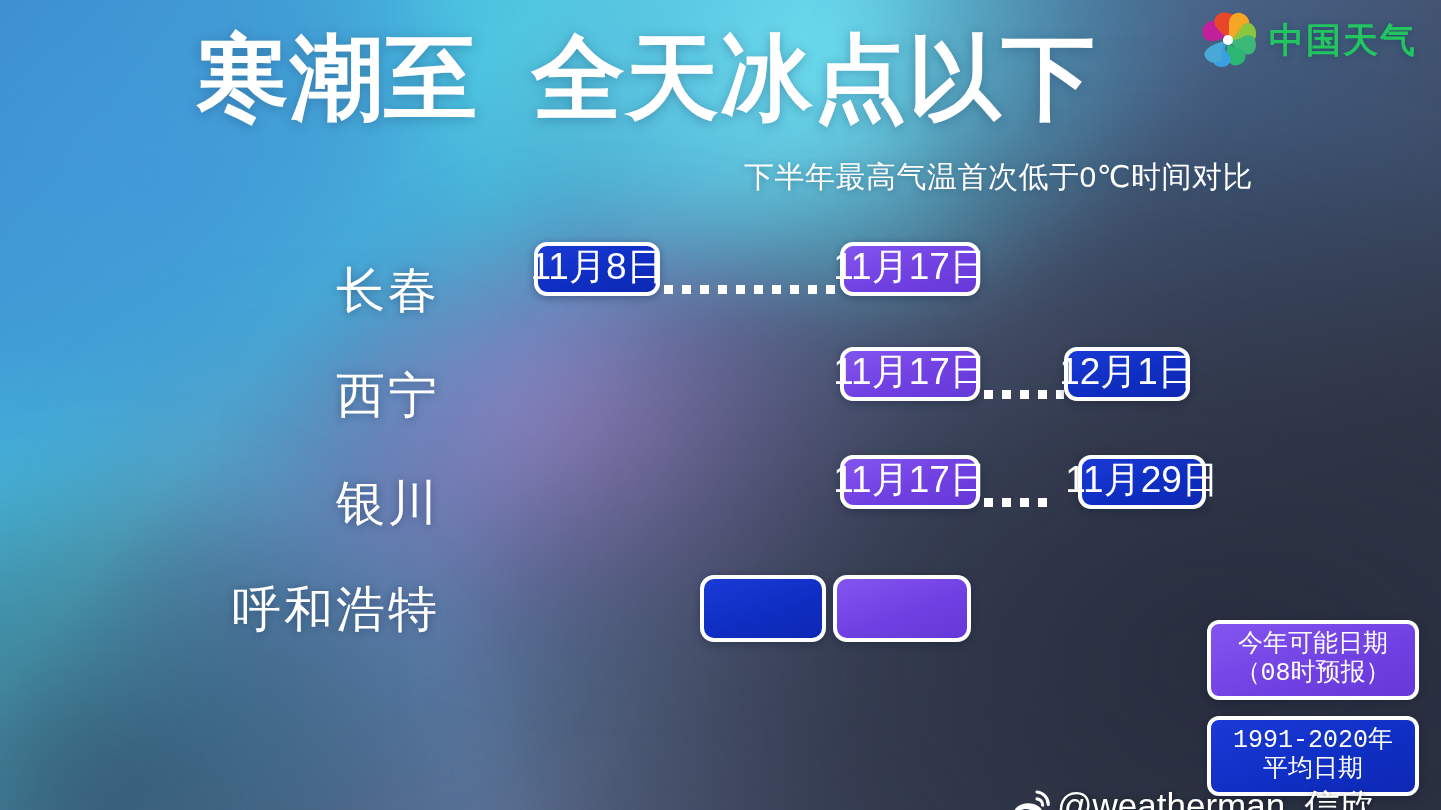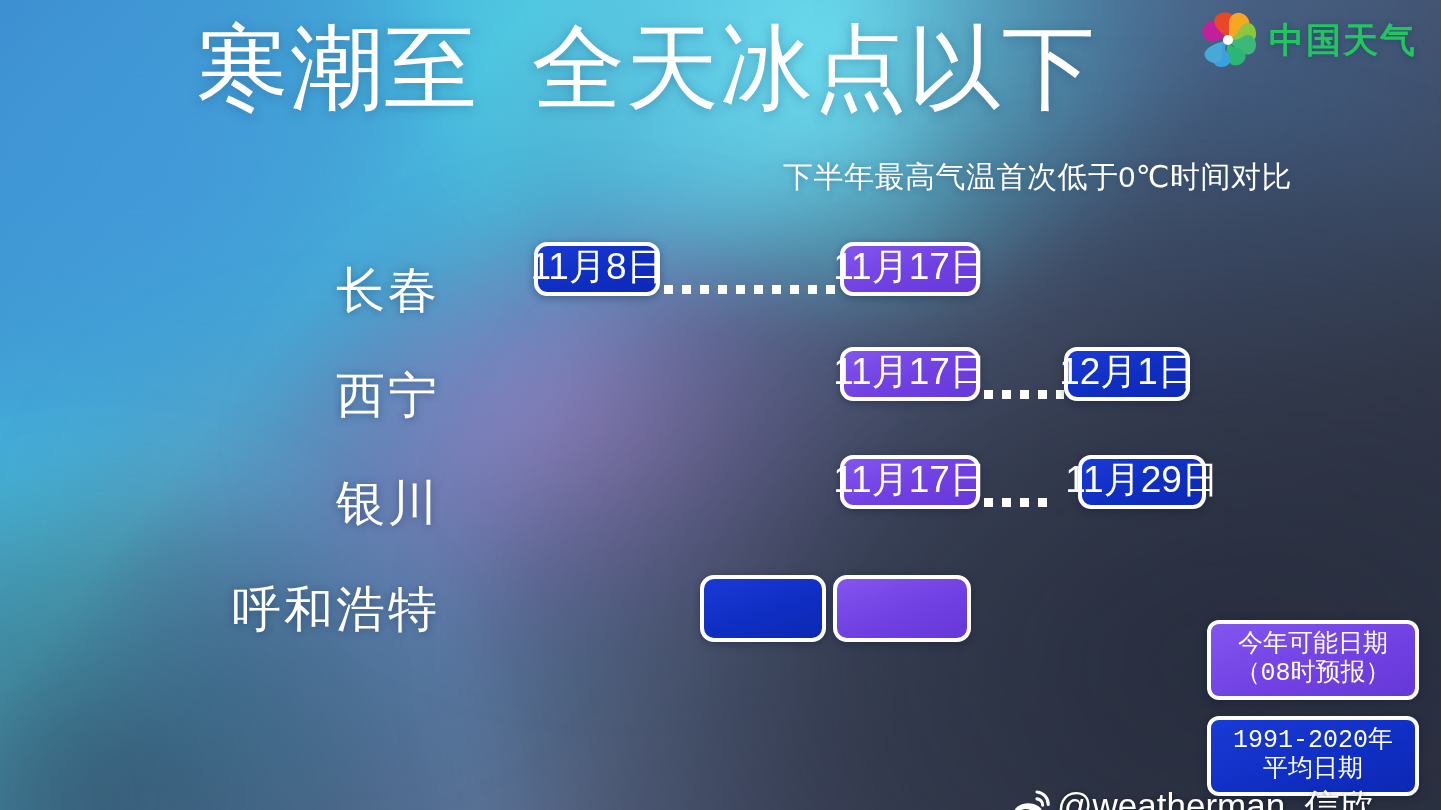--- a/index.html
+++ b/index.html
@@ -96,31 +96,30 @@
       rgba(46,84,120,.55) 0%,
       rgba(48,78,110,.24) 52%,
       rgba(48,78,110,0) 80%);
     filter:blur(40px);
   }
 
   
   #header{ position:absolute; left:0; top:0; width:1441px; height:210px; }
 
   #main-title{
-    position:absolute; left:196px; top:18px;
-    font-size:93px; line-height:1.08; font-weight:400;
+    position:absolute; left:196px; top:28px;
+    font-size:93px; line-height:1.08; font-weight:700;
     letter-spacing:1px; color:#ffffff; white-space:pre;
     text-shadow:0 2px 12px rgba(30,70,110,.38);
   }
   #subtitle{
     position:absolute; left:744px; top:157px;
     font-size:30px; font-weight:400; color:#ffffff;
     letter-spacing:.5px; white-space:pre;
     text-shadow:0 1px 7px rgba(30,70,110,.45);
-    margin-left:39px;
   }
 
   
   #logo{ position:absolute; right:24px; top:12px; display:flex; align-items:center; gap:13px; }
   #logo-mark{ width:56px; height:56px; }
   #logo-text{
     font-size:35px; font-weight:700; color:#22c55e; letter-spacing:2px;
     text-shadow:0 1px 6px rgba(20,60,100,.5);
   }
 

